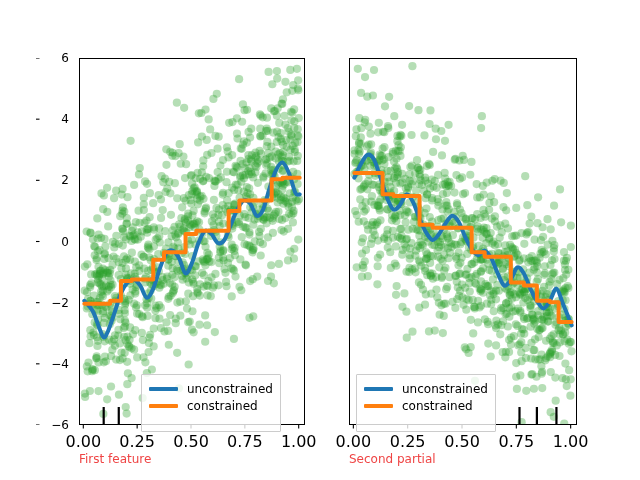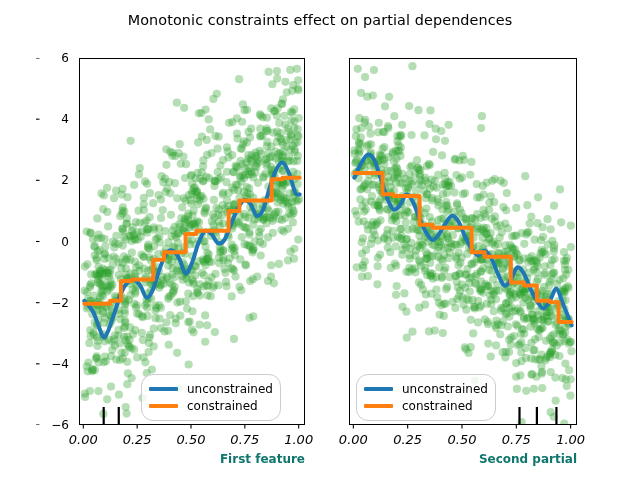--- a/index.html
+++ b/index.html
@@ -39,25 +39,24 @@
     height: 26px;
     transform: rotate(-90deg);
     transform-origin: 13px 13px;
     text-align: center;
     font-size: 12px;
     line-height: 26px;
     color: #000;
   }
   .xlabel {
     position: absolute;
-    text-align: right;
+    text-align: left;
     font-size: 12px;
-    color: #0f766e;
+    color: #ef4444;
     top: 452px;
-    font-weight: bold;
   }
   .xlabel.left  { left: 79px;  width: 226px; }
   .xlabel.right { left: 349px; width: 228px; }
 
   .panel {
     position: absolute;
     top: 58px;
     height: 367px;
     box-sizing: border-box;
     border: 1.2px solid #000;
@@ -91,35 +90,34 @@
   .xtick-wrap {
     position: absolute;
     top: 428px;
     height: 18px;
   }
   .xtick-wrap.left  { left: 79px;  width: 226px; }
   .xtick-wrap.right { left: 349px; width: 228px; }
   .xtick {
     position: absolute;
     top: 0;
-    font-size: 13px;
+    font-size: 16px;
     color: #000;
     transform: translateX(-50%);
     white-space: nowrap;
-    font-style: italic;
   }
 
   
   .legend {
     position: absolute;
     box-sizing: border-box;
     border: 0.8px solid #cccccc;
-    border-radius: 12px;
+    border-radius: 1px;
     background: rgba(255,255,255,0.8);
-    padding: 5px 7px 6px 7px;
+    padding: 5px 7px 17px 7px;
   }
   .legend.left  { left: 141px; top: 374px; }
   .legend.right { left: 356px; top: 374px; }
   .legend-row {
     display: flex;
     align-items: center;
     height: 17px;
     white-space: nowrap;
   }
   .legend-swatch {
@@ -132,21 +130,20 @@
   .legend-text {
     font-size: 12px;
     color: #000;
   }
 </style>
 </head>
 <body>
 
 <div id="figure">
 
-  <div class="fig-title">Monotonic constraints effect on partial dependences</div>
 
   <div class="ylabel">Partial dependence</div>
 
   <div class="panel left" id="panel-left">
       <svg viewBox="0 0 224 365" preserveAspectRatio="none">
         <g fill="#2ca02c" fill-opacity="0.35">
           <circle cx="192.35" cy="25.24" r="4.1"></circle>
           <circle cx="127.10" cy="200.20" r="4.1"></circle>
           <circle cx="187.56" cy="71.83" r="4.1"></circle>
           <circle cx="139.04" cy="150.58" r="4.1"></circle>

